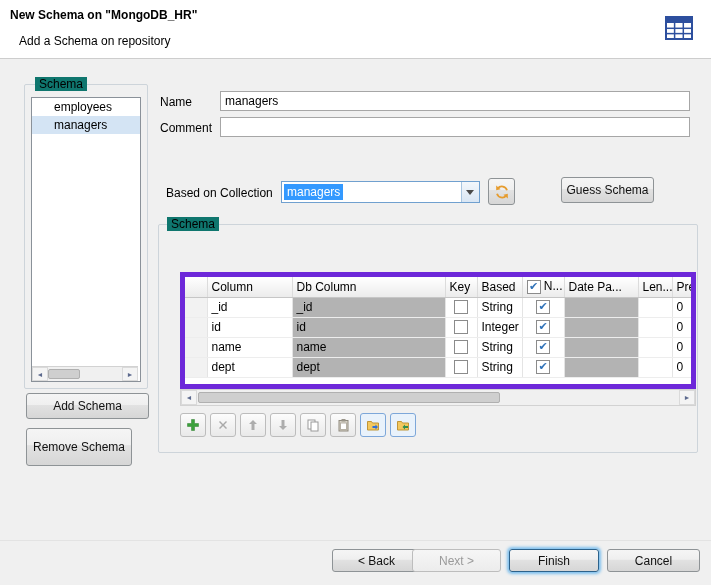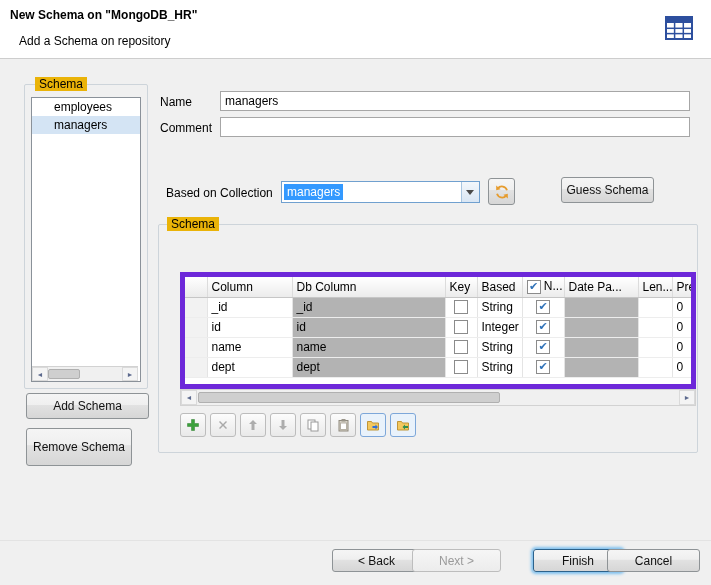--- a/index.html
+++ b/index.html
@@ -7,36 +7,36 @@
   #dialog{position:relative;width:711px;height:585px;}
 
   
   #header{position:absolute;left:0;top:0;width:711px;height:58px;background:#ffffff;border-bottom:1px solid #cdcdcd;}
   #title{position:absolute;left:10px;top:8px;font-weight:bold;font-size:12px;}
   #subtitle{position:absolute;left:19px;top:34px;font-size:12px;}
   #header-icon{position:absolute;right:16px;top:12px;width:32px;height:32px;}
 
   
   .groupbox{position:absolute;border:1px solid #cdd4da;border-radius:2px;}
-  .legend{position:absolute;top:-8px;background:#eab308;padding:0 4px;font-size:12px;line-height:14px;}
+  .legend{position:absolute;top:-8px;background:#0f766e;padding:0 4px;font-size:12px;line-height:14px;}
 
   
   #left-group{left:24px;top:84px;width:122px;height:303px;}
   #left-group .legend{left:10px;}
   #schema-list{position:absolute;left:6px;top:12px;width:108px;height:283px;background:#ffffff;border:1px solid #8a9199;}
   .list-item{height:18px;line-height:18px;padding-left:22px;cursor:default;white-space:nowrap;overflow:hidden;}
   .list-item.selected{background:#d4e4f4;}
 
   
   .btn{position:absolute;border:1px solid #8e9396;border-radius:3px;
        background:linear-gradient(to bottom,#f5f5f5 0%,#efefef 45%,#e2e2e2 46%,#d6d6d6 100%);
        font-family:"Liberation Sans",sans-serif;font-size:12px;color:#111;text-align:center;cursor:default;
        display:flex;align-items:center;justify-content:center;box-sizing:border-box;}
   .btn.disabled{color:#9a9a9a;border-color:#bdbdbd;background:linear-gradient(#f6f6f6,#ececec);}
-  .btn.default{border-color:#2c628b;box-shadow:0 0 3px 2px #7fc0ee;margin-left:24px;}
+  .btn.default{border-color:#2c628b;box-shadow:0 0 3px 2px #7fc0ee;}
   #add-btn{left:26px;top:393px;width:123px;height:26px;}
   #remove-btn{left:26px;top:428px;width:106px;height:38px;}
   #guess-btn{left:561px;top:177px;width:93px;height:26px;}
   #refresh-btn{left:488px;top:178px;width:27px;height:27px;}
   #back-btn{left:332px;top:549px;width:89px;height:23px;}
   #next-btn{left:412px;top:549px;width:89px;height:23px;}
   #finish-btn{left:509px;top:549px;width:90px;height:23px;}
   #cancel-btn{left:607px;top:549px;width:93px;height:23px;}
   #footer-sep{position:absolute;left:0;top:540px;width:711px;height:1px;background:#e3e3e3;}
 

